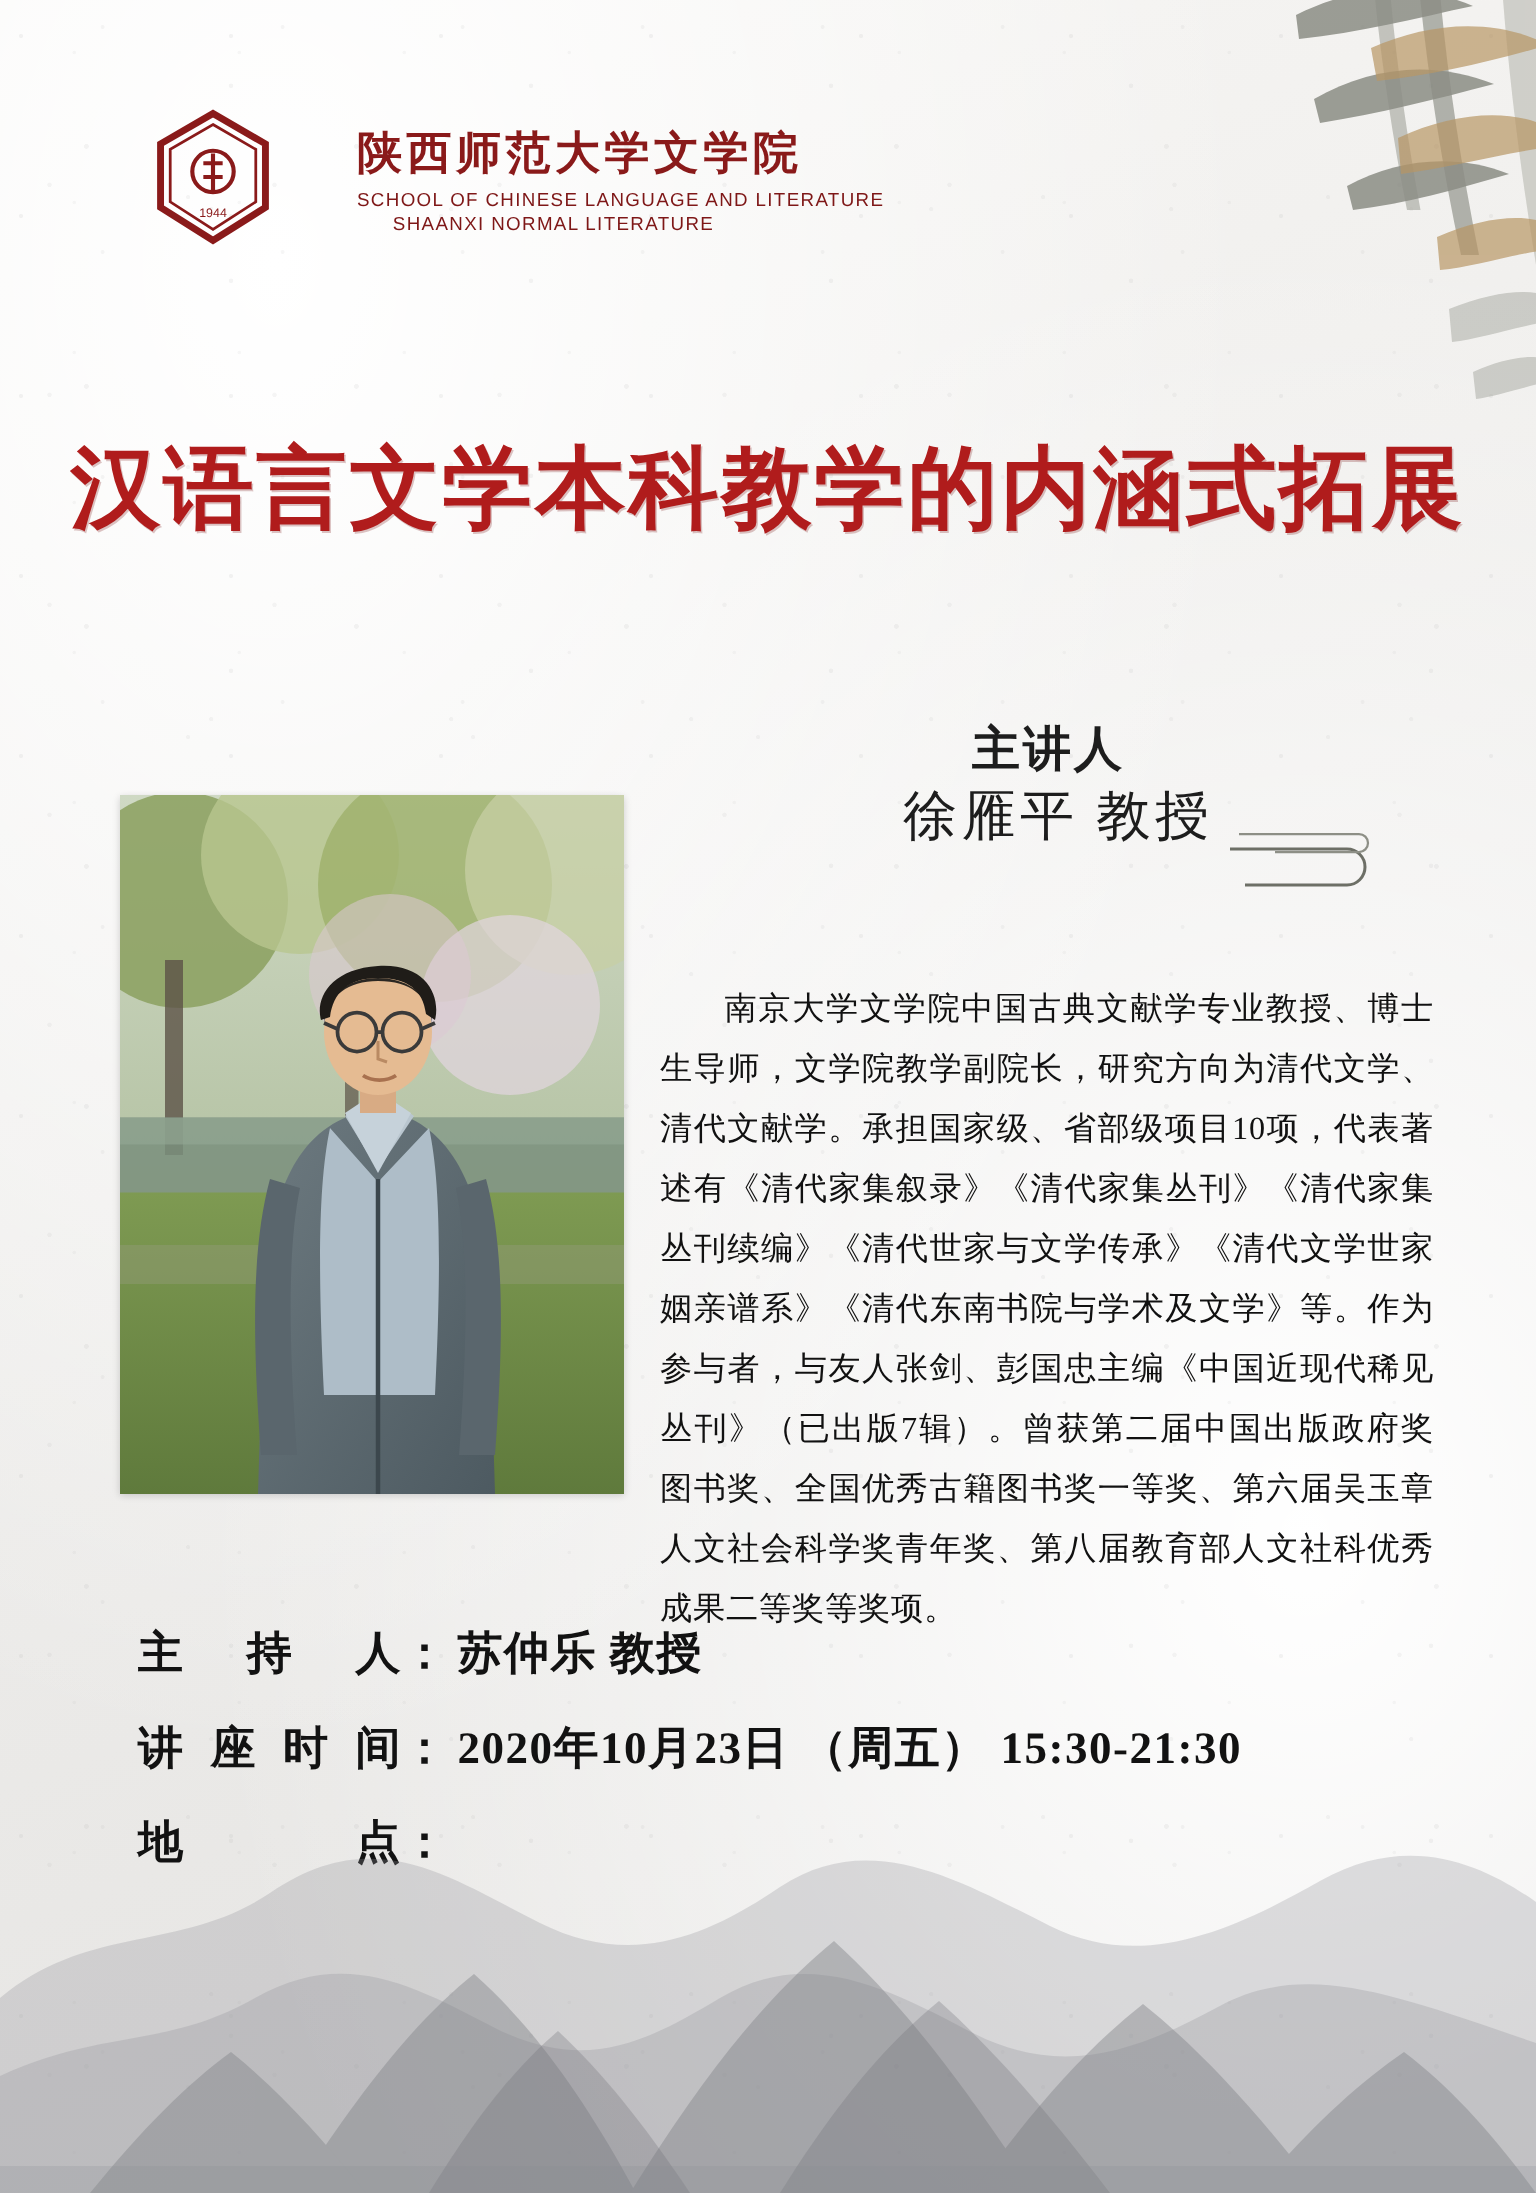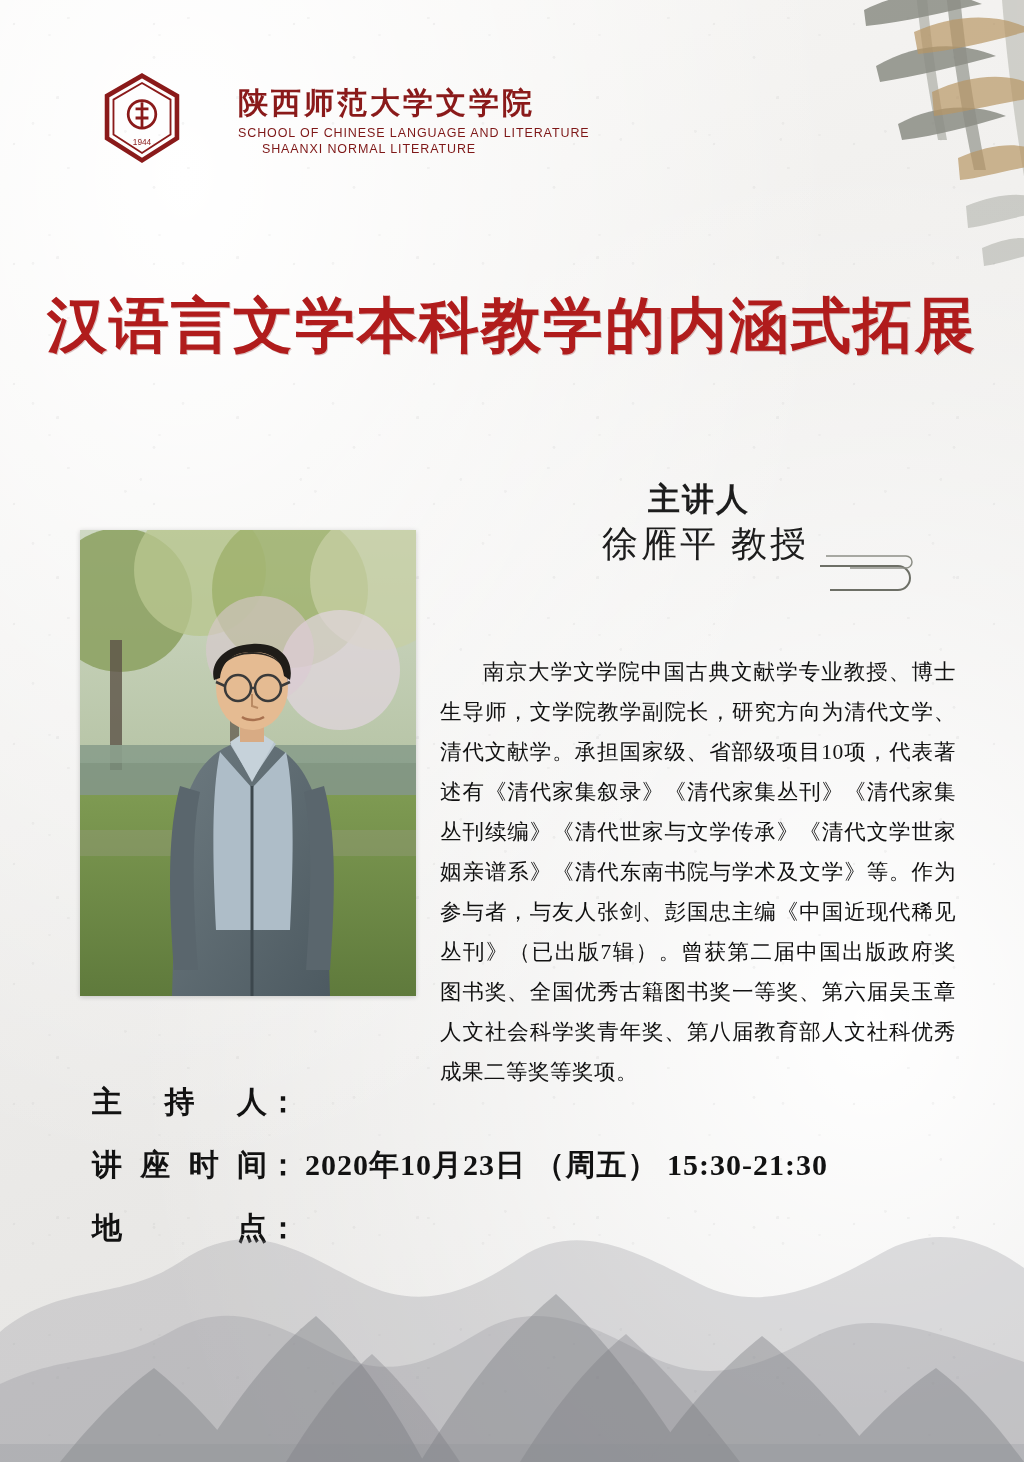--- a/index.html
+++ b/index.html
@@ -336,20 +336,21 @@
   <div class="bio">南京大学文学院中国古典文献学专业教授、博士生导师，文学院教学副院长，研究方向为清代文学、清代文献学。承担国家级、省部级项目10项，代表著述有《清代家集叙录》《清代家集丛刊》《清代家集丛刊续编》《清代世家与文学传承》《清代文学世家姻亲谱系》《清代东南书院与学术及文学》等。作为参与者，与友人张剑、彭国忠主编《中国近现代稀见丛刊》（已出版7辑）。曾获第二届中国出版政府奖图书奖、全国优秀古籍图书奖一等奖、第六届吴玉章人文社会科学奖青年奖、第八届教育部人文社科优秀成果二等奖等奖项。</div>
 
   <div class="info">
     <div class="info-row">
       <span class="info-key">
         <span class="k-char">主</span>
         <span class="k-char">持</span>
         <span class="k-char">人</span>
       </span>
       <span class="info-colon">：</span>
+      <span class="info-val">苏仲乐 教授</span>
     </div>
     <div class="info-row">
       <span class="info-key">
         <span class="k-char">讲</span>
         <span class="k-char">座</span>
         <span class="k-char">时</span>
         <span class="k-char">间</span>
       </span>
       <span class="info-colon">：</span>
       <span class="info-val">2020年10月23日 （周五） 15:30-21:30</span>

